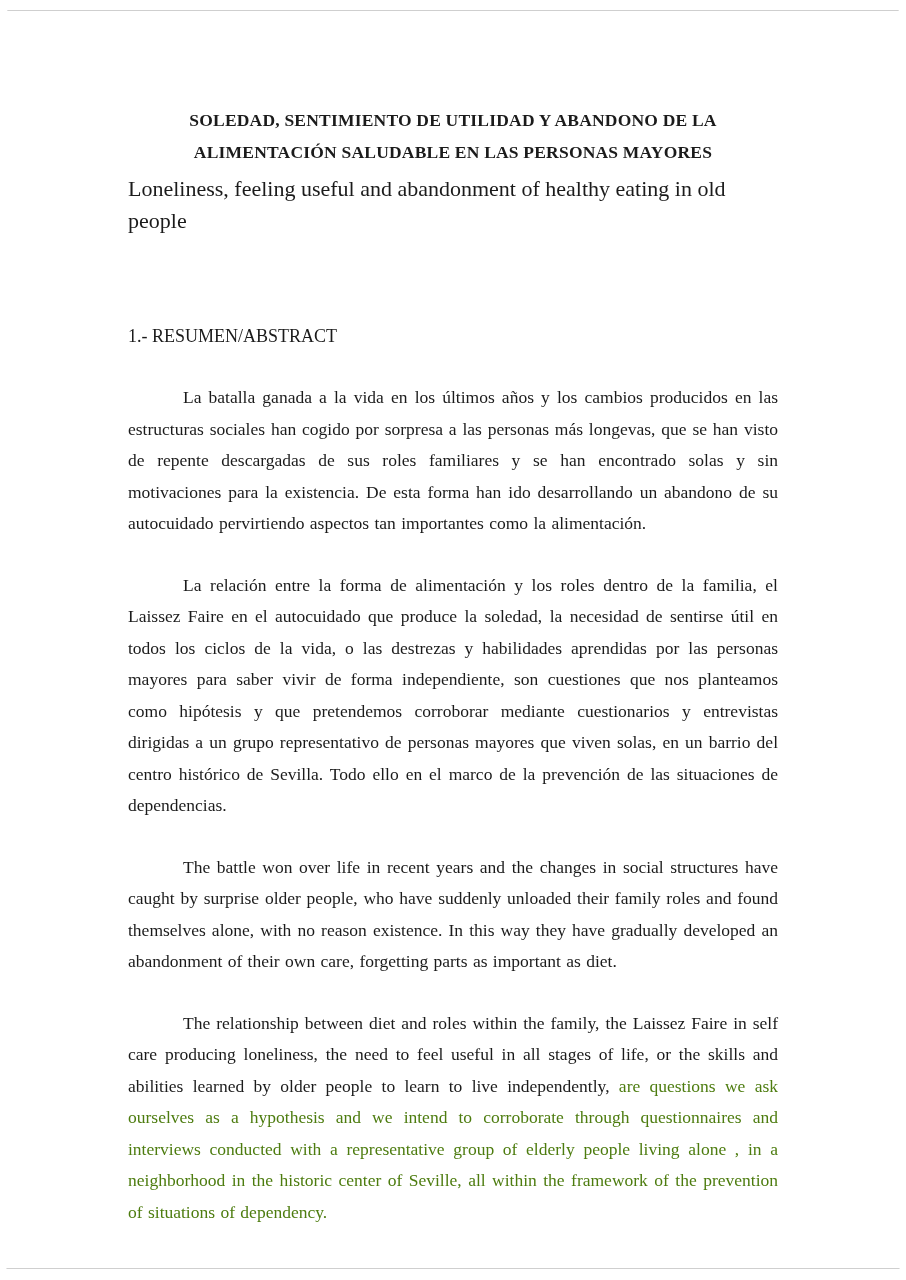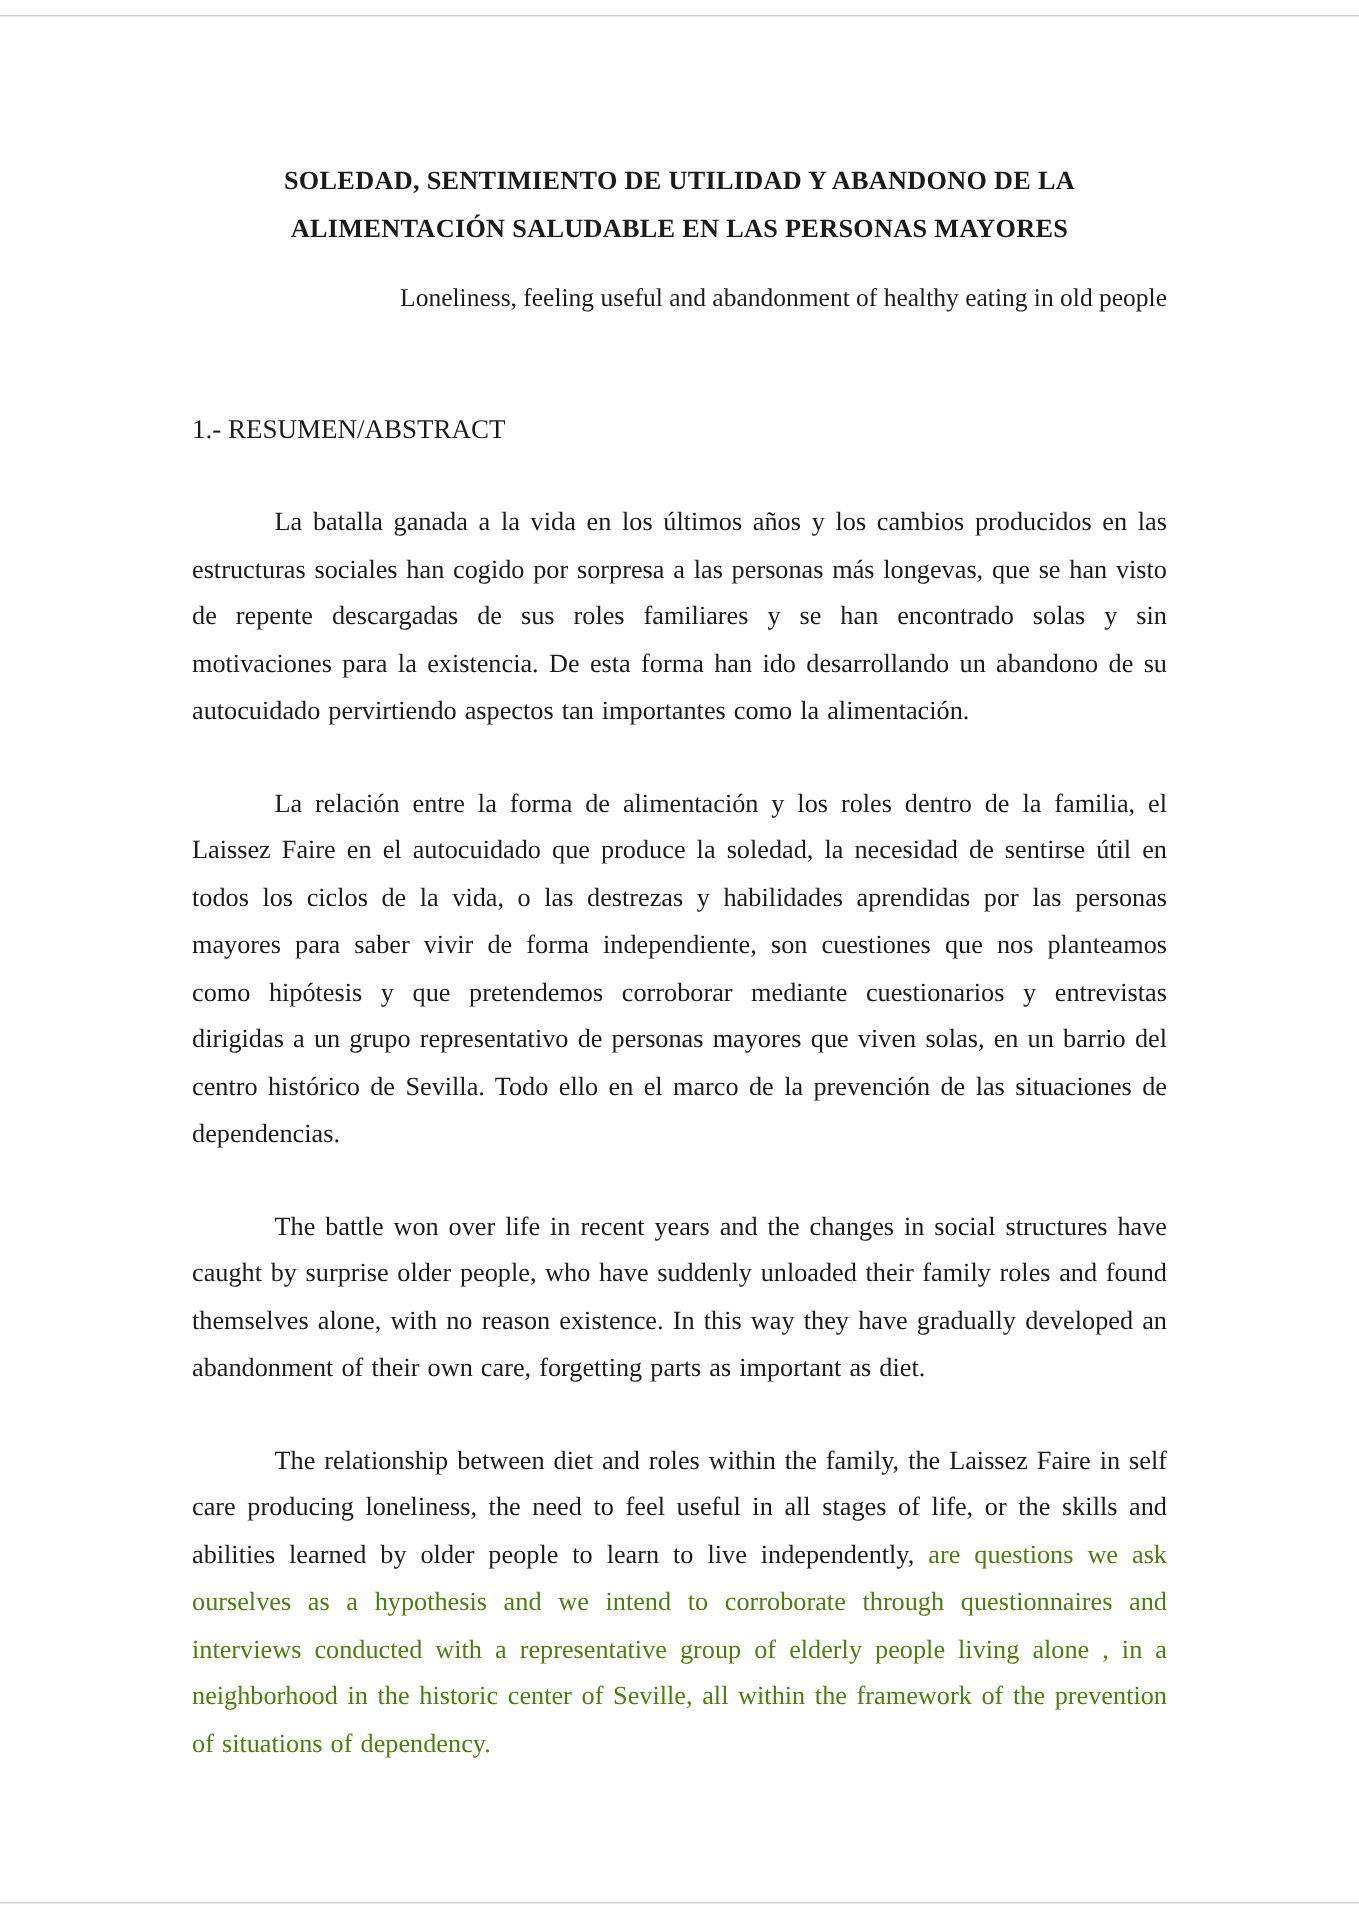--- a/index.html
+++ b/index.html
@@ -10,20 +10,21 @@
     position: relative;
     font-family: "Liberation Serif", serif;
     color: #1b1b1b;
     overflow: hidden;
   }
   .page {
     position: absolute;
     inset: 0;
     background: #ffffff;
     overflow: hidden;
+    border-radius: 30px;
   }
   .edge-line {
     position: absolute;
     left: 0;
     right: 0;
     height: 1px;
     background: #cfcfcf;
   }
   .edge-top { top: 10px; }
   .edge-bottom { top: 1268px; }
@@ -36,28 +37,28 @@
   .title {
     margin-top: 104px;
     font-size: 17.5px;
     font-weight: bold;
     text-align: center;
     line-height: 32px;
     letter-spacing: 0.2px;
   }
   .title-line { display: block; }
   .subtitle {
-    margin-top: 15px;
-    text-align: right;
-    font-size: 17px;
+    margin-top: 5px;
+    text-align: left;
+    font-size: 22px;
     font-weight: normal;
     line-height: 32px;
   }
   .section-heading {
-    margin-top: 56px;
+    margin-top: 84px;
     font-size: 18px;
     font-weight: normal;
     line-height: 31px;
   }
   .body-para {
     margin-top: 30px;
     font-size: 17.5px;
     line-height: 31.5px;
     text-align: justify;
     text-indent: 55px;

